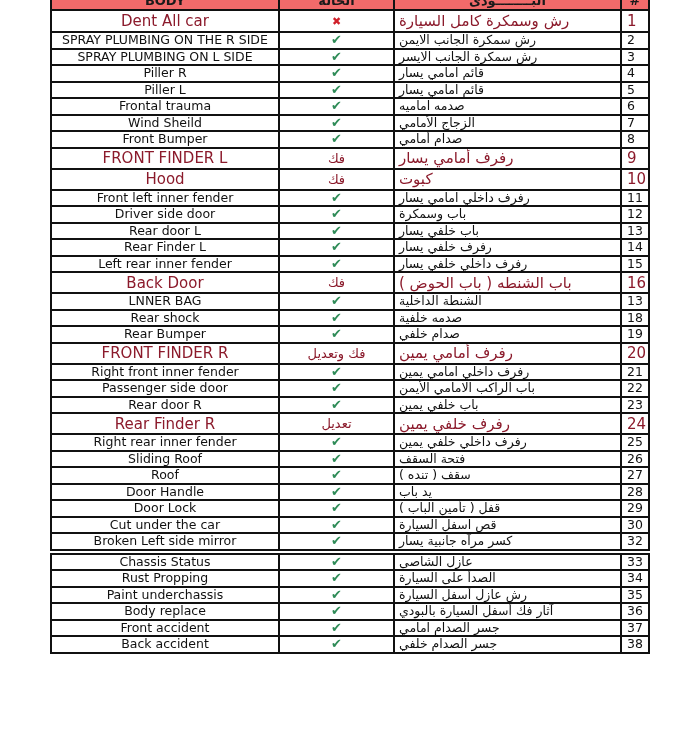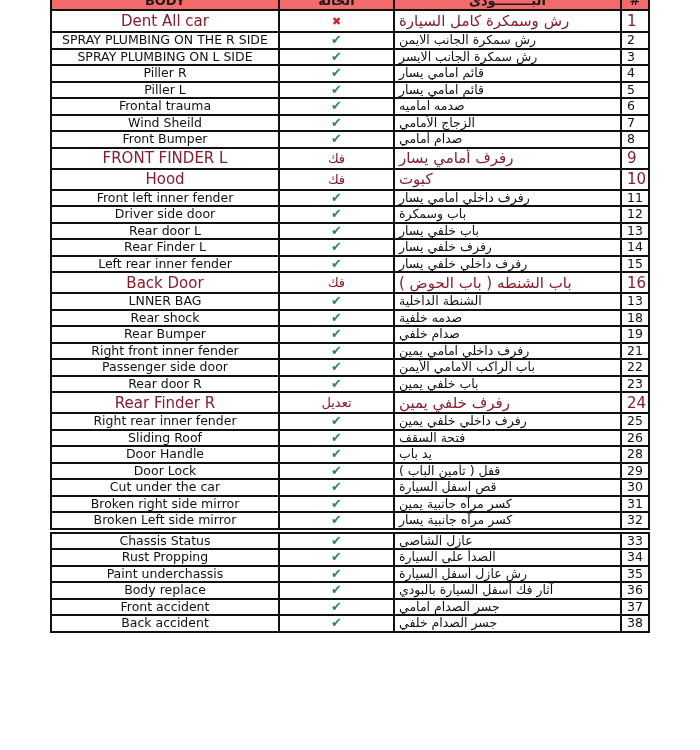--- a/index.html
+++ b/index.html
@@ -149,20 +149,26 @@
           <td class="st"><span class="check">✔</span></td>
           <td class="ar">صدمه خلفية</td>
           <td class="no">18</td>
         </tr>
         <tr class="row">
           <td class="en">Rear Bumper</td>
           <td class="st"><span class="check">✔</span></td>
           <td class="ar">صدام خلفي</td>
           <td class="no">19</td>
         </tr>
+        <tr class="row hl">
+          <td class="en">FRONT FINDER R</td>
+          <td class="st"><span class="tag">فك وتعديل</span></td>
+          <td class="ar">رفرف أمامي يمين</td>
+          <td class="no">20</td>
+        </tr>
         <tr class="row">
           <td class="en">Right front inner fender</td>
           <td class="st"><span class="check">✔</span></td>
           <td class="ar">رفرف داخلي امامي يمين</td>
           <td class="no">21</td>
         </tr>
         <tr class="row">
           <td class="en">Passenger side door</td>
           <td class="st"><span class="check">✔</span></td>
           <td class="ar">باب الراكب الامامي الأيمن</td>
@@ -186,42 +192,42 @@
           <td class="ar">رفرف داخلي خلفي يمين</td>
           <td class="no">25</td>
         </tr>
         <tr class="row">
           <td class="en">Sliding Roof</td>
           <td class="st"><span class="check">✔</span></td>
           <td class="ar">فتحة السقف</td>
           <td class="no">26</td>
         </tr>
         <tr class="row">
+          <td class="en">Roof</td>
+          <td class="st"><span class="check">✔</span></td>
+          <td class="ar">سقف ( تنده )</td>
+          <td class="no">27</td>
+        </tr>
+        <tr class="row">
           <td class="en">Door Handle</td>
           <td class="st"><span class="check">✔</span></td>
           <td class="ar">يد باب</td>
           <td class="no">28</td>
         </tr>
         <tr class="row">
           <td class="en">Door Lock</td>
           <td class="st"><span class="check">✔</span></td>
           <td class="ar">قفل ( تأمين الباب )</td>
           <td class="no">29</td>
         </tr>
         <tr class="row">
           <td class="en">Cut under the car</td>
           <td class="st"><span class="check">✔</span></td>
           <td class="ar">قص اسفل السيارة</td>
           <td class="no">30</td>
-        </tr>
-        <tr class="row">
-          <td class="en">Broken right side mirror</td>
-          <td class="st"><span class="check">✔</span></td>
-          <td class="ar">كسر مرآه جانبية يمين</td>
-          <td class="no">31</td>
         </tr>
         <tr class="row">
           <td class="en">Broken Left side mirror</td>
           <td class="st"><span class="check">✔</span></td>
           <td class="ar">كسر مرآه جانبية يسار</td>
           <td class="no">32</td>
         </tr>
         <tr class="gap">
           <td></td>
           <td></td>

